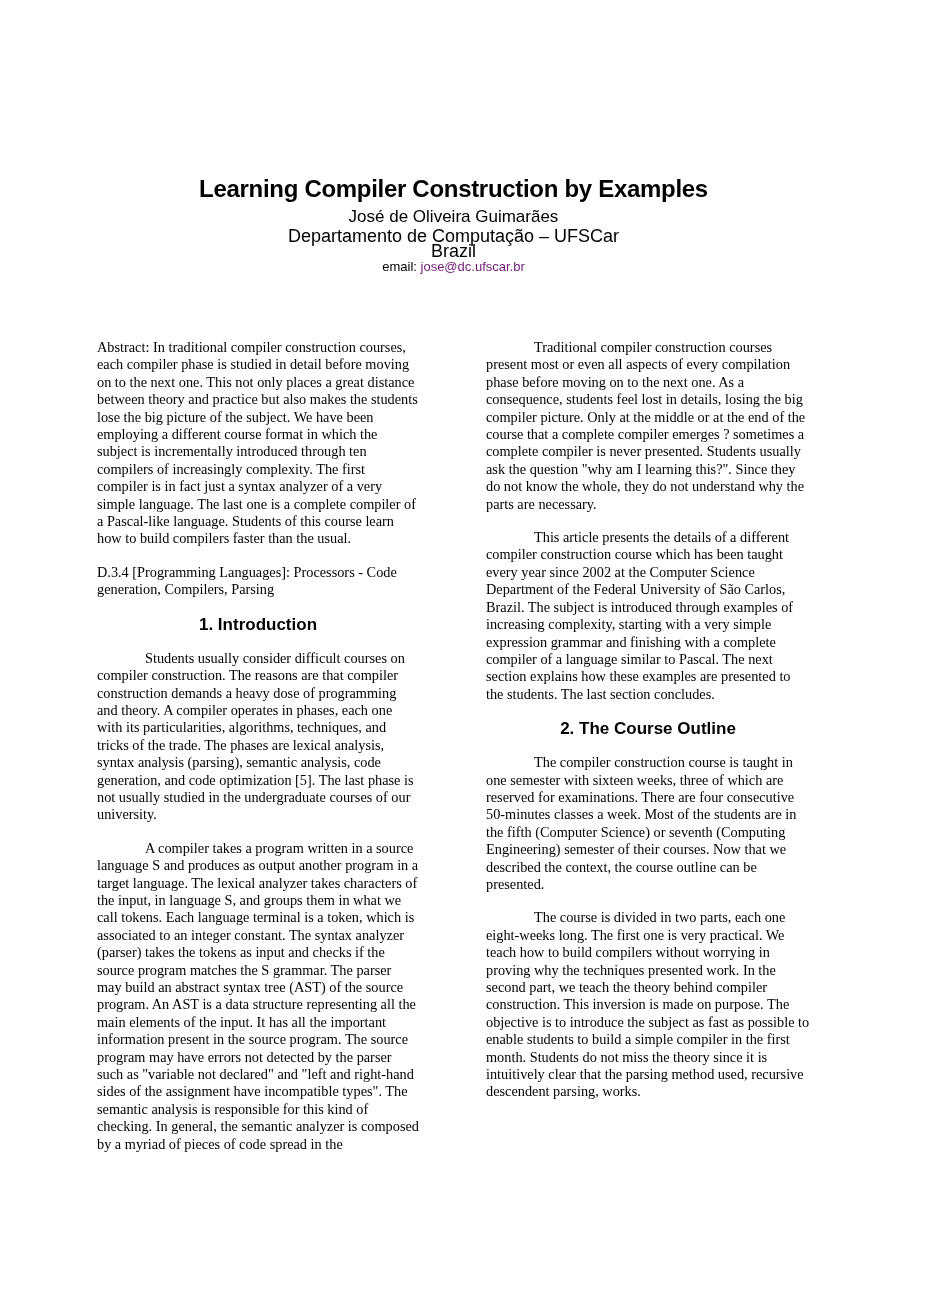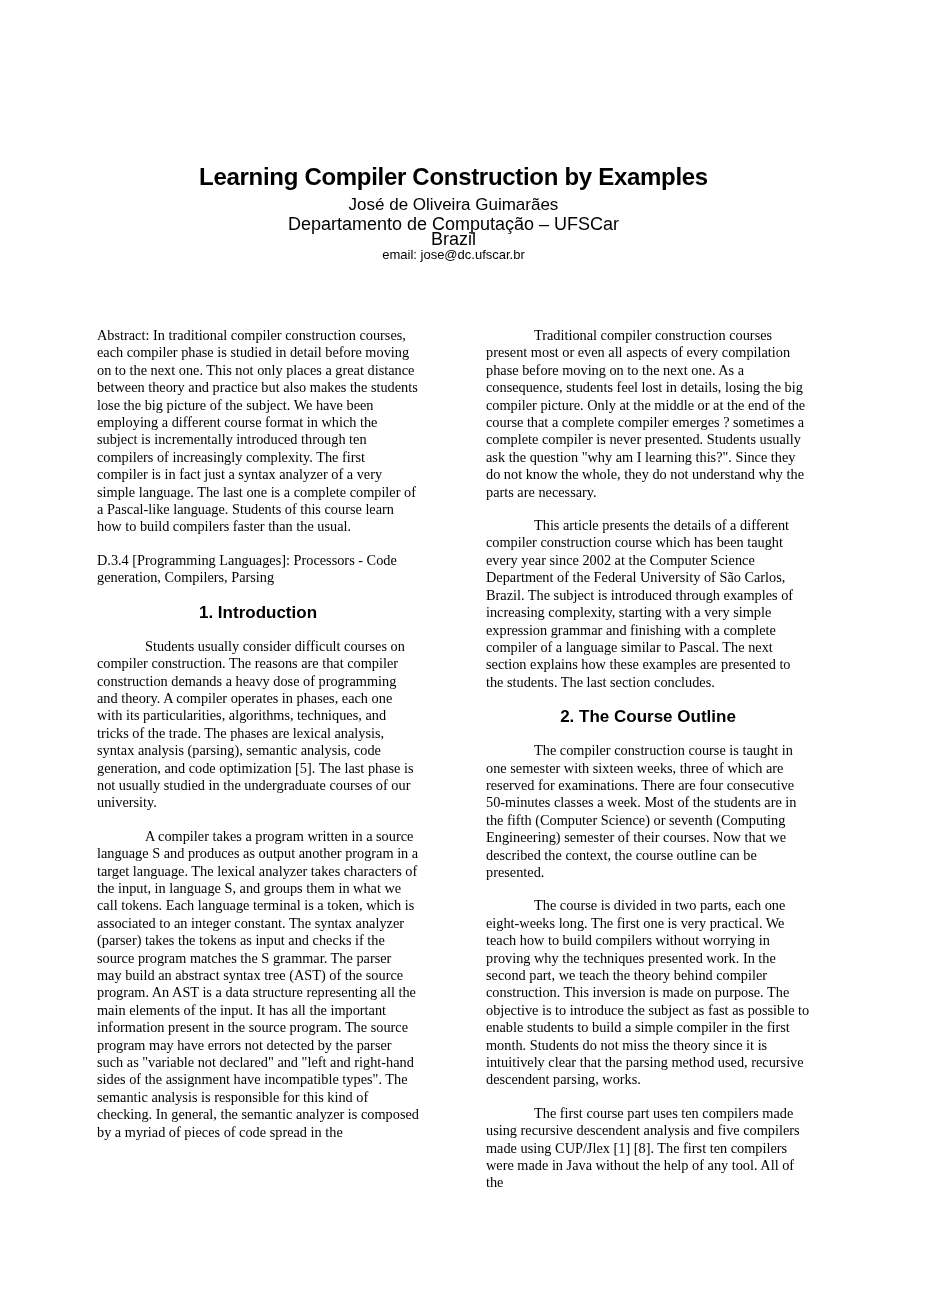--- a/index.html
+++ b/index.html
@@ -22,21 +22,21 @@
   }
   
   .header {
     text-align: center;
     font-family: "Liberation Sans", sans-serif;
   }
   .title {
     font-size: 24px;
     line-height: 25px;
     font-weight: bold;
-    margin: 4px 0 7px 0;
+    margin: 16px 0 7px 0;
     letter-spacing: -0.3px;
   }
   .author {
     font-size: 17px;
     line-height: 18px;
     font-weight: normal;
     margin: 0 0 3px 0;
   }
   .affil-line {
     font-size: 18px;
@@ -85,37 +85,36 @@
 </head>
 <body>
 
 <div class="page">
 
   <div class="header">
     <h1 class="title">Learning Compiler Construction by Examples</h1>
     <div class="author">José de Oliveira Guimarães</div>
     <div class="affil-line">Departamento de Computação – UFSCar</div>
     <div class="affil-line">Brazil</div>
-    <div class="email-line"><span>email: </span><a class="email-link" style="color: #000000;">jose@dc.ufscar.br</a></div>
+    <div class="email-line"><span>email: </span><a class="email-link" style="color: #701a75;">jose@dc.ufscar.br</a></div>
   </div>
 
   <div class="columns">
 
     <div class="col-left">
       <p class="p block">Abstract: In traditional compiler construction courses, each compiler phase is studied in detail before moving on to the next one. This not only places a great distance between theory and practice but also makes the students lose the big picture of the subject. We have been employing a different course format in which the subject is incrementally introduced through ten compilers of increasingly complexity. The first compiler is in fact just a syntax analyzer of a very simple language. The last one is a complete compiler of a Pascal-like language. Students of this course learn how to build compilers faster than the usual.</p>
       <p class="p block">D.3.4 [Programming Languages]: Processors - Code generation, Compilers, Parsing</p>
       <h2 class="sec-heading">1. Introduction</h2>
       <p class="p indent">Students usually consider difficult courses on compiler construction. The reasons are that compiler construction demands a heavy dose of programming and theory. A compiler operates in phases, each one with its particularities, algorithms, techniques, and tricks of the trade. The phases are lexical analysis, syntax analysis (parsing), semantic analysis, code generation, and code optimization [5]. The last phase is not usually studied in the undergraduate courses of our university.</p>
       <p class="p indent">A compiler takes a program written in a source language S and produces as output another program in a target language. The lexical analyzer takes characters of the input, in language S, and groups them in what we call tokens. Each language terminal is a token, which is associated to an integer constant. The syntax analyzer (parser) takes the tokens as input and checks if the source program matches the S grammar. The parser may build an abstract syntax tree (AST) of the source program. An AST is a data structure representing all the main elements of the input. It has all the important information present in the source program.  The source program may have errors not detected by the parser such as "variable not declared" and "left and right-hand sides of the assignment have incompatible types". The semantic analysis is responsible for this kind of checking.  In general, the semantic analyzer is composed by a myriad of pieces of code spread in the</p>
     </div>
 
     <div class="col-right">
       <p class="p indent">Traditional compiler construction courses present most or even all aspects of every compilation phase before moving on to the next one. As a consequence, students feel lost in details, losing the big compiler picture. Only at the middle or at the end of the course that a complete compiler emerges ?  sometimes a complete compiler is never presented. Students usually ask the question "why am I learning this?". Since they do not know the whole, they do not understand why the parts are necessary.</p>
       <p class="p indent">This article presents the details of a different compiler construction course which has been taught every year since 2002 at the Computer Science Department of the Federal University of São Carlos, Brazil. The subject is introduced through examples of increasing complexity, starting with a very simple expression grammar and finishing with a complete compiler of a language similar to Pascal. The next section explains how these examples are presented to the students. The last section concludes.</p>
       <h2 class="sec-heading">2. The Course Outline</h2>
       <p class="p indent">The compiler construction course is taught in one semester with sixteen weeks, three of which are reserved for examinations. There are four consecutive 50-minutes classes a week. Most of the students are in the fifth (Computer Science) or seventh (Computing Engineering) semester of their courses. Now that we described the context, the course outline can be presented.</p>
       <p class="p indent">The course is divided in two parts, each one eight-weeks long. The first one is very practical. We teach how to build compilers without worrying in proving why the techniques presented work. In the second part, we teach the theory behind compiler construction.  This inversion is made on purpose. The objective is to introduce the subject as fast as possible to enable students to build a simple compiler in the first month. Students do not miss the theory since it is intuitively clear that the parsing method used, recursive descendent parsing, works.</p>
-      <p class="p indent">The first course part uses ten compilers made using recursive descendent analysis and five compilers made using CUP/Jlex [1] [8]. The first ten compilers were made in Java without the help of any tool. All of the</p>
     </div>
 
   </div>
 
 </div>
 
 </body></html>

